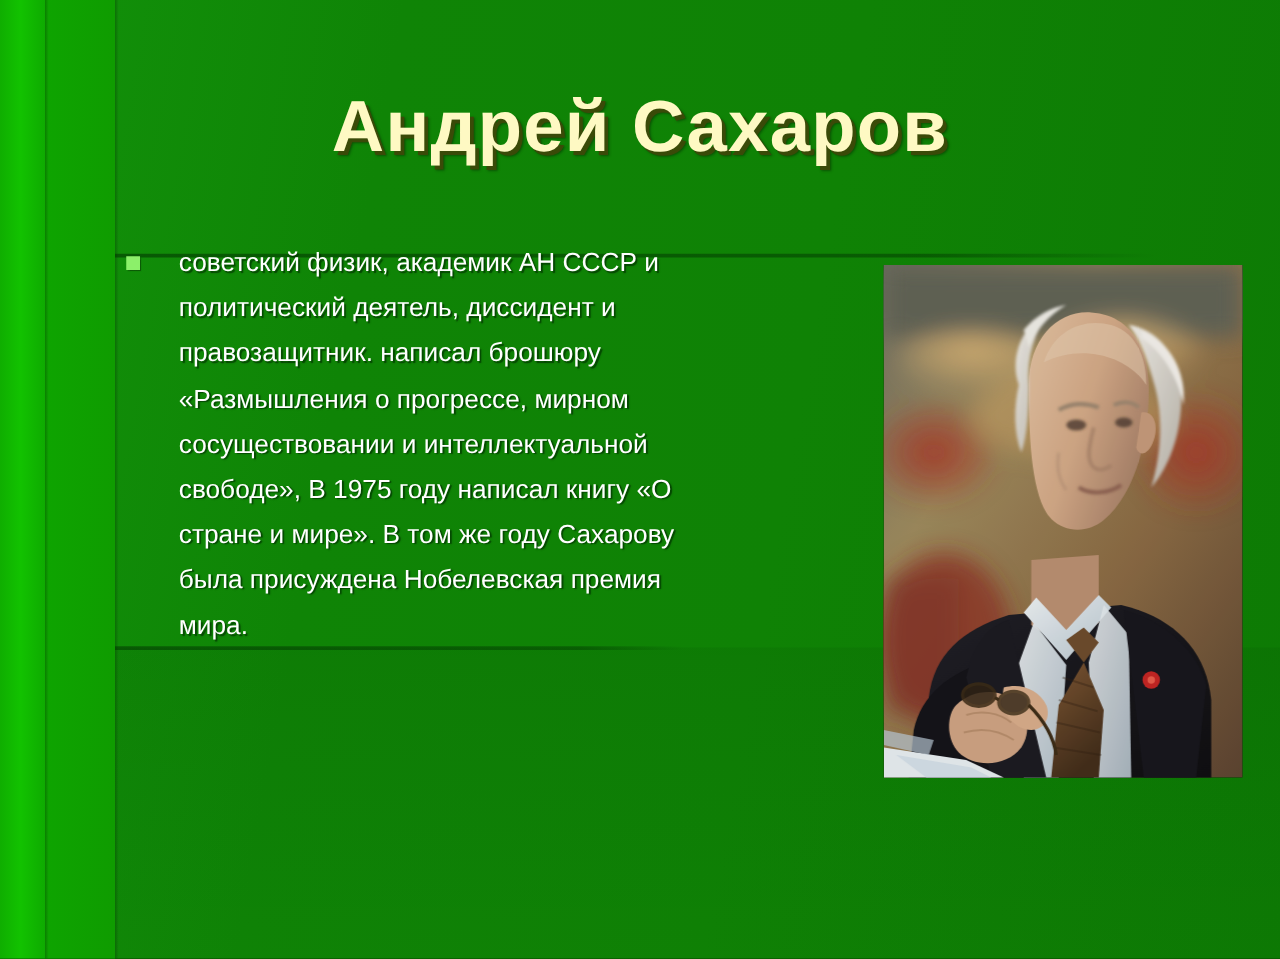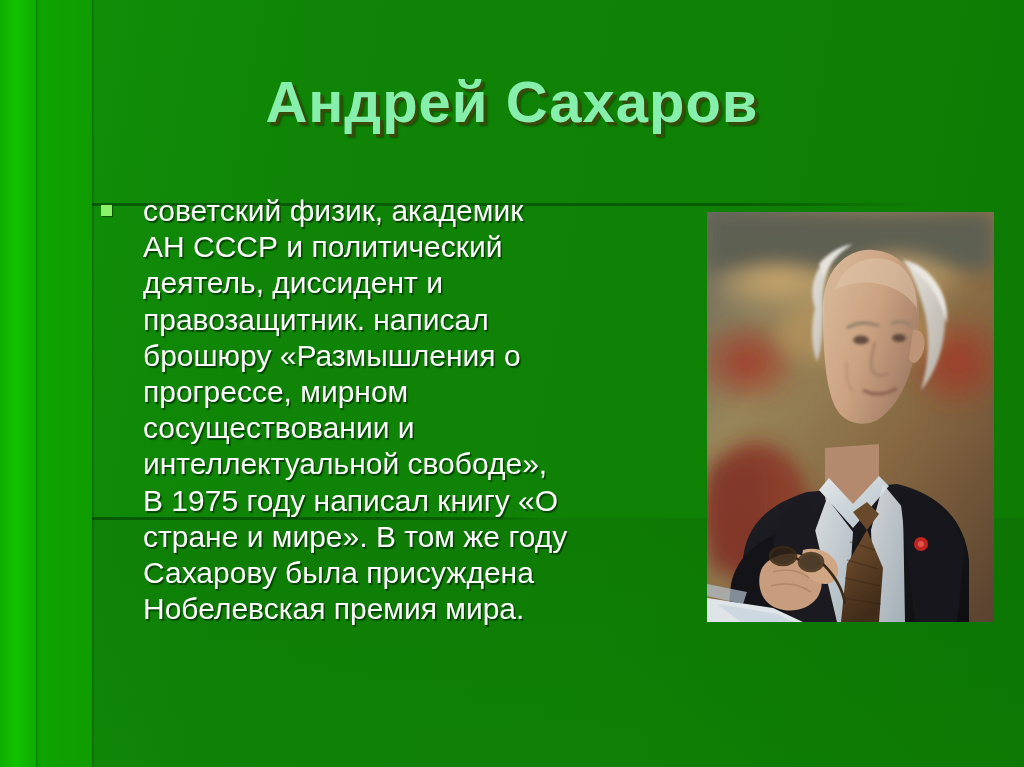--- a/index.html
+++ b/index.html
@@ -88,21 +88,21 @@
 
   
   .title {
     position: absolute;
     left: 0;
     top: 68px;
     width: 1024px;
     text-align: center;
     font-size: 58px;
     font-weight: bold;
-    color: #86efac;
+    color: #fef9c3;
     letter-spacing: 1px;
     text-shadow: 3px 3px 0 #3a4a08, 4px 4px 2px rgba(0,0,0,0.35);
     white-space: nowrap;
   }
 
   
   .body-block {
     position: absolute;
     left: 101px;
     top: 193px;
@@ -116,21 +116,21 @@
     width: 11px;
     height: 11px;
     margin-top: 12px;
     margin-right: 31px;
     background: #8cf06a;
     box-shadow: 1px 1px 1px rgba(0,0,0,0.35);
   }
 
   .body-text {
     flex: 1 1 auto;
-    font-size: 30px;
+    font-size: 21px;
     line-height: 36.2px;
     color: #ffffff;
     text-shadow: 1.5px 1.5px 1px rgba(0,45,0,0.75);
     white-space: pre-line;
   }
 
   
   .photo {
     position: absolute;
     left: 707px;

